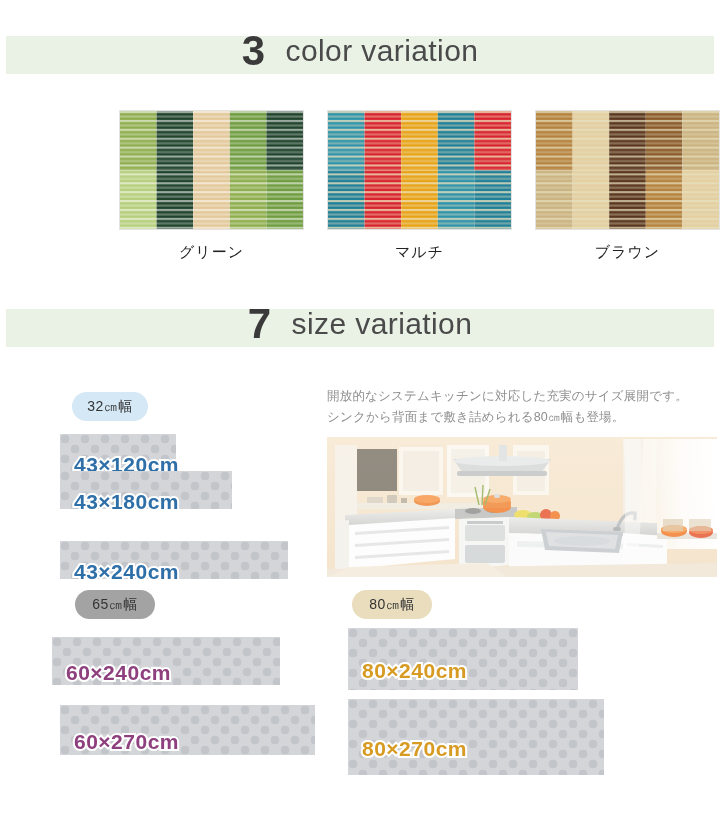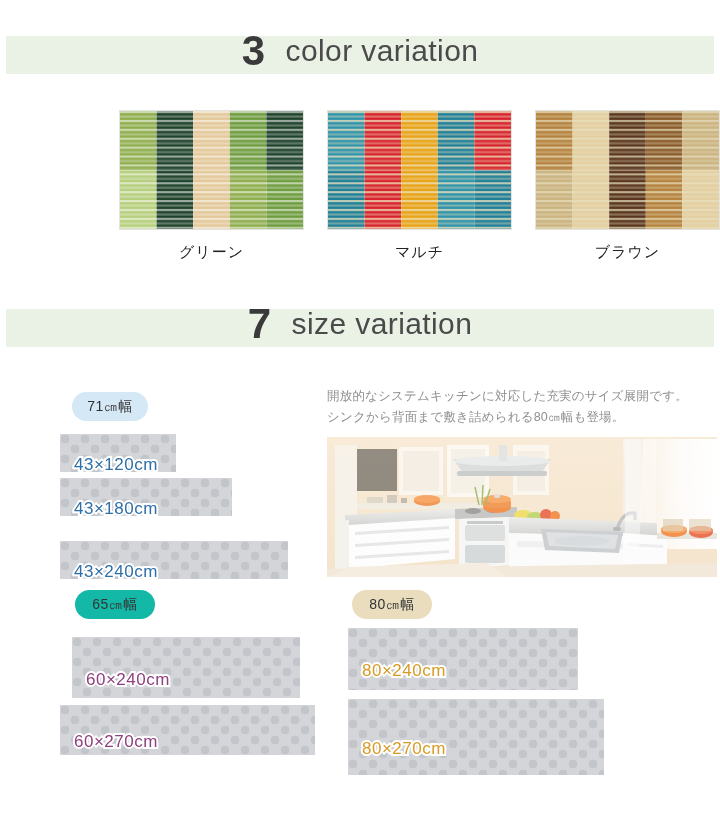--- a/index.html
+++ b/index.html
@@ -92,37 +92,37 @@
     align-items: center;
     justify-content: center;
     height: 29px;
     border-radius: 15px;
     font-size: 14px;
     color: #333;
     letter-spacing: 0.5px;
     padding: 0 14px;
   }
   .badge.blue   { background: #d5e8f6; }
-  .badge.purple { background: #14b8a6; }
+  .badge.purple { background: #a3a3a3; }
   .badge.tan    { background: #e9ddbd; }
 
   
   .bar {
     position: absolute;
     background-color: #d3d5d8;
     background-image:
       radial-gradient(circle at 5px 5px, #c2c5ca 4.2px, rgba(194,197,202,0) 4.6px),
       radial-gradient(circle at 15px 15px, #c2c5ca 4.2px, rgba(194,197,202,0) 4.6px);
     background-size: 20px 20px, 20px 20px;
     display: flex;
     align-items: center;
   }
   .bar .bar-label {
-    font-size: 17px;
-    font-weight: normal;
+    font-size: 21px;
+    font-weight: bold;
     letter-spacing: 0.5px;
     margin-left: 14px;
     white-space: nowrap;
     paint-order: stroke fill;
     margin-top: 24px;
     -webkit-text-stroke: 4px #ffffff;
   }
   .label-blue   { color: #2f6fa8; }
   .label-purple { color: #8e3f7e; }
   .label-gold   { color: #d79b23; }
@@ -246,37 +246,37 @@
 <div class="section-heading" style="margin-top:31px;">
   <div class="band"></div>
   <div class="heading-text">
     <span class="num">7</span>
     <span class="word">size variation</span>
   </div>
 </div>
 
 <div class="size-area">
 
-  <div class="badge blue" style="left:72px; top:23px; width:76px;">71㎝幅</div>
+  <div class="badge blue" style="left:72px; top:23px; width:76px;">32㎝幅</div>
 
   <div class="bar" style="left:60px; top:65px; width:116px; height:38px;">
     <span class="bar-label label-blue">43×120cm</span>
   </div>
 
-  <div class="bar" style="left:60px; top:109px; width:172px; height:38px;align-items:center;">
+  <div class="bar" style="left:60px; top:102px; width:172px; height:38px;align-items:center;">
     <span class="bar-label label-blue">43×180cm</span>
   </div>
 
   <div class="bar" style="left:60px; top:172px; width:228px; height:38px;">
     <span class="bar-label label-blue">43×240cm</span>
   </div>
 
   <div class="badge purple" style="left:75px; top:221px; width:80px;">65㎝幅</div>
 
-  <div class="bar" style="left:72px; top:268px; width:228px; height:61px;">
+  <div class="bar" style="left:52px; top:268px; width:228px; height:48px;">
     <span class="bar-label label-purple">60×240cm</span>
   </div>
 
   <div class="bar" style="left:60px; top:336px; width:255px; height:50px;">
     <span class="bar-label label-purple">60×270cm</span>
   </div>
 
   <div class="badge tan" style="left:352px; top:221px; width:80px;">80㎝幅</div>
 
   <div class="bar" style="left:348px; top:259px; width:230px; height:62px;">

